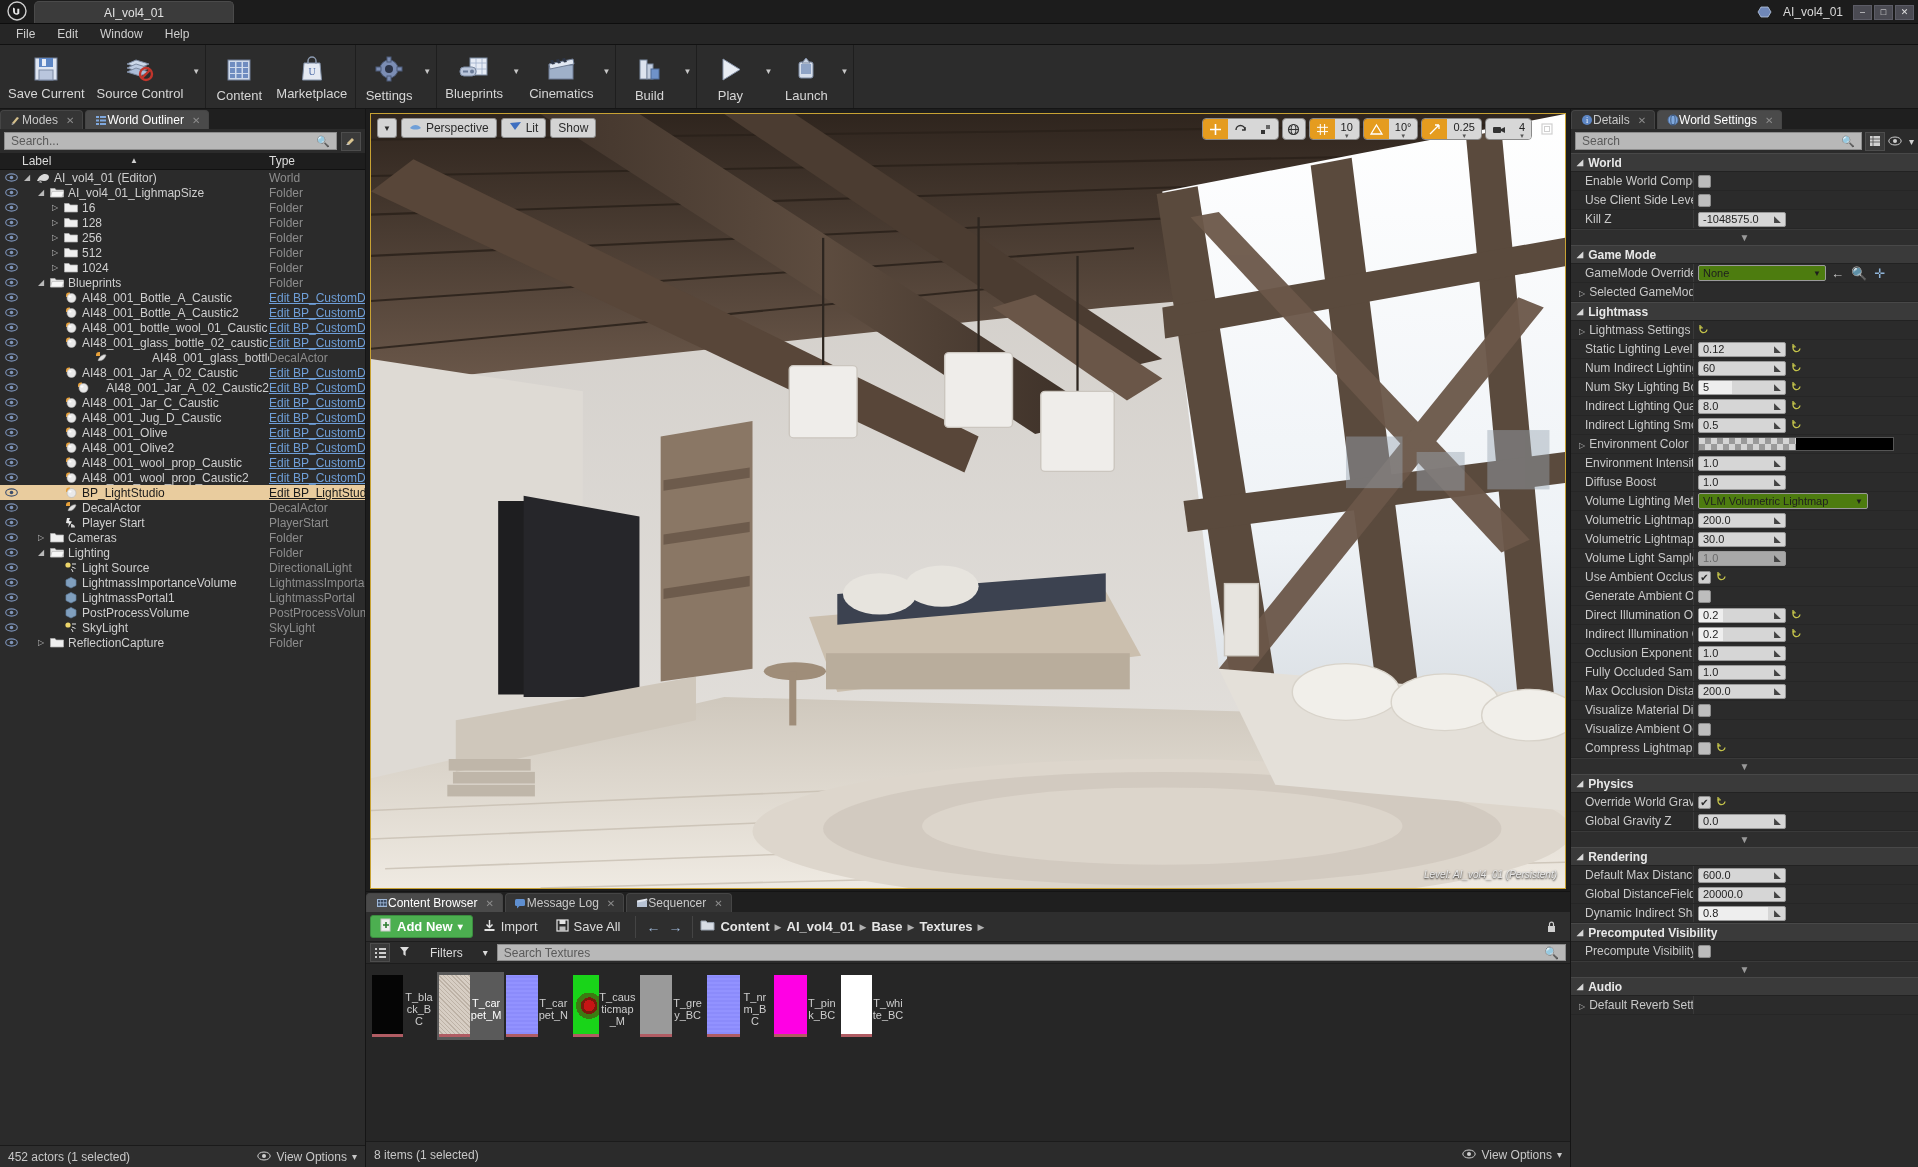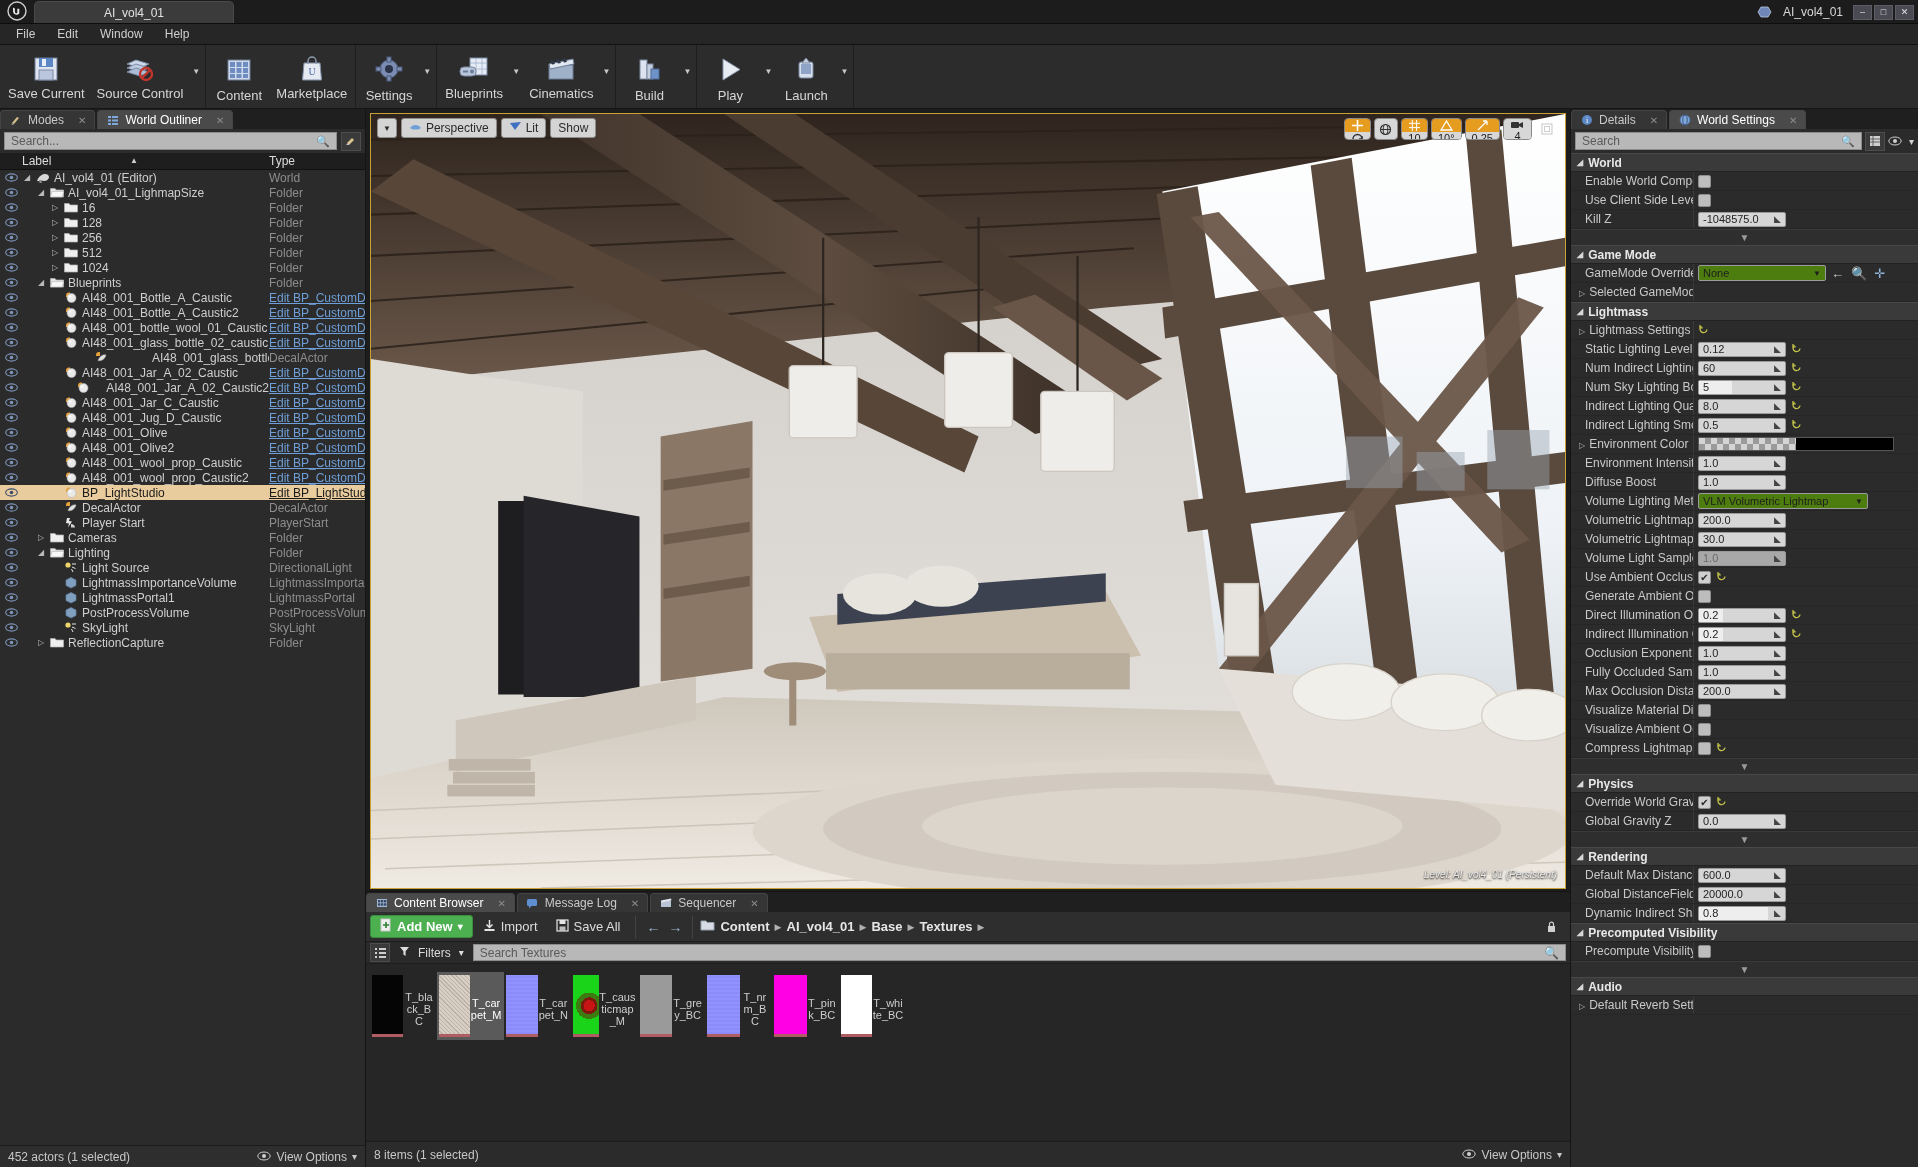--- a/index.html
+++ b/index.html
@@ -48,21 +48,21 @@
   .tb-wide{ width:auto; min-width:70px; padding:0 6px;}
   .tb-ico{ width:36px;height:33px; display:flex;align-items:center;justify-content:center;}
   .tb-arrow{ display:flex; align-items:center; width:14px; justify-content:center; color:#c8c8c8; font-size:8px; padding-bottom:10px;}
 
   
   .body{ flex:1; display:flex; min-height:0; }
 
   
   .left{ width:366px; background:#262626; display:flex; flex-direction:column; border-right:1px solid #151515; }
   .tabrow{ height:20px; display:flex; align-items:flex-end; background:#1f1f1f; }
-  .tab{ height:19px; background:#353535; display:flex; align-items:center; gap:6px; padding:1px 8px;
+  .tab{ height:19px; background:#353535; display:flex; align-items:center; padding:1px 8px;
       border:1px solid #454545; border-bottom:none; border-top-left-radius:4px;border-top-right-radius:4px;
       color:#c9c9c9; font-size:12px; margin-right:2px;}
   .tab.active{ background:#4a4a4a; color:#fff; }
   .tab .x{ color:#8c8c8c; font-size:10px; margin-left:8px;}
   .tab-ico{ width:13px;height:13px;display:inline-flex;align-items:center;justify-content:center;font-size:11px;}
 
   .searchrow{ height:24px; background:#2b2b2b; display:flex; align-items:center; padding:0 4px; gap:4px; }
   .search-field{ flex:1; height:18px; background:#b8b8b8; border:1px solid #8c8c8c; display:flex; align-items:center;
       padding:0 6px; color:#5a5a5a; font-size:12px; position:relative;}
   .search-field .mag{ position:absolute; right:6px; color:#3d3d3d; font-size:11px;}
@@ -93,21 +93,21 @@
 
   
   .center{ flex:1; display:flex; flex-direction:column; background:#1d1d1d; min-width:0;}
   .viewport-wrap{ flex:1; padding:4px 4px 2px 4px; min-height:0; display:flex;}
   .viewport{ flex:1; position:relative; border:1px solid #c8a233; overflow:hidden; background:#2a2a2a;}
   .vp-toolbar{ position:absolute; top:4px; left:6px; display:flex; align-items:center; gap:4px; z-index:5;}
   .vp-btn{ height:20px; background:#d4d4d4; border:1px solid #8d8d8d; border-radius:3px; color:#2a2a2a;
      display:flex; align-items:center; gap:4px; padding:0 7px; font-size:12px;}
   .vp-btn.small{ padding:0 5px;}
   .vp-right{ position:absolute; top:4px; right:6px; display:flex; align-items:center; gap:3px; z-index:5;}
-  .vp-grp{ height:22px; display:flex; align-items:stretch; border-radius:4px; overflow:hidden; border:1px solid #8a8a8a;flex-direction:column;}
+  .vp-grp{ height:22px; display:flex; align-items:stretch; border-radius:4px; overflow:hidden; border:1px solid #8a8a8a;}
   .vp-cell{ background:#d7d7d7; color:#222; display:flex;align-items:center;justify-content:center; padding:0 6px; font-size:11px;
      flex-direction:column;}
   .vp-cell.orange{ background:#e59c1f; color:#fff; }
   .vp-cell .sub{ font-size:7px; line-height:5px; color:#555;}
   .vp-single{ height:22px; width:24px; background:#d7d7d7; border:1px solid #8a8a8a; border-radius:4px;
      display:flex;align-items:center;justify-content:center;color:#222;font-size:12px;}
   .vp-icon-btn{ height:22px; width:24px; background:transparent; display:flex; align-items:center; justify-content:center;
      color:#cfcfcf; font-size:13px;}
   .vp-levelname{ position:absolute; right:8px; bottom:8px; color:#e8e8e8; font-size:10px;
      text-shadow:0 1px 2px #000; font-style:italic;}
@@ -122,21 +122,21 @@
      border-bottom:1px solid #1d1d1d;}
   .addnew{ height:23px; background:#4caf50; border:1px solid #3b8c3f; border-radius:3px; color:#fff;
      display:flex; align-items:center; gap:5px; padding:0 9px; font-size:13px; font-weight:bold;}
   .cb-btn{ height:23px; display:flex; align-items:center; gap:5px; padding:0 8px; color:#dcdcdc; font-size:13px;}
   .cb-div{ width:1px; height:22px; background:#444; margin:0 5px;}
   .crumbs{ display:flex; align-items:center; gap:5px; color:#e6e6e6; font-size:13px; font-weight:bold;}
   .crumbs .sep{ color:#b0b0b0; font-size:9px; font-weight:normal;}
   .nav-arrow{ color:#9fb8d8; font-size:14px; padding:0 3px;}
   .cb-filterrow{ height:22px; background:#2a2a2a; display:flex; align-items:center; gap:4px; padding:0 4px;
      border-bottom:1px solid #1d1d1d;}
-  .filters-btn{ display:flex; align-items:center; gap:8px; color:#dcdcdc; font-size:12px; padding:0 5px;}
+  .filters-btn{ display:flex; align-items:center; gap:20px; color:#dcdcdc; font-size:12px; padding:0 5px;}
   .cb-search{ flex:1; height:17px; background:#b8b8b8; border:1px solid #8c8c8c; display:flex;align-items:center;
      padding:0 6px; color:#5a5a5a; font-size:12px; position:relative;}
   .cb-grid{ flex:1; display:flex; flex-wrap:wrap; align-content:flex-start; padding:8px 4px; gap:0px; }
   .asset{ width:67px; display:flex; align-items:center; padding:3px 2px; }
   .asset.sel{ background:#5a5a5a; }
   .asset-thumb{ width:58px; height:62px; border-bottom:3px solid #b05c63; }
   .asset-name{ margin-top:6px; font-size:11px; color:#cdcdcd; text-align:center; line-height:12px; word-break:break-all;}
   .asset.sel .asset-name{ color:#fff; }
   .cb-status{ height:26px; background:#2b2b2b; border-top:1px solid #1b1b1b; display:flex; align-items:center;
      padding:0 8px; justify-content:space-between; color:#c8c8c8; font-size:12px;}

